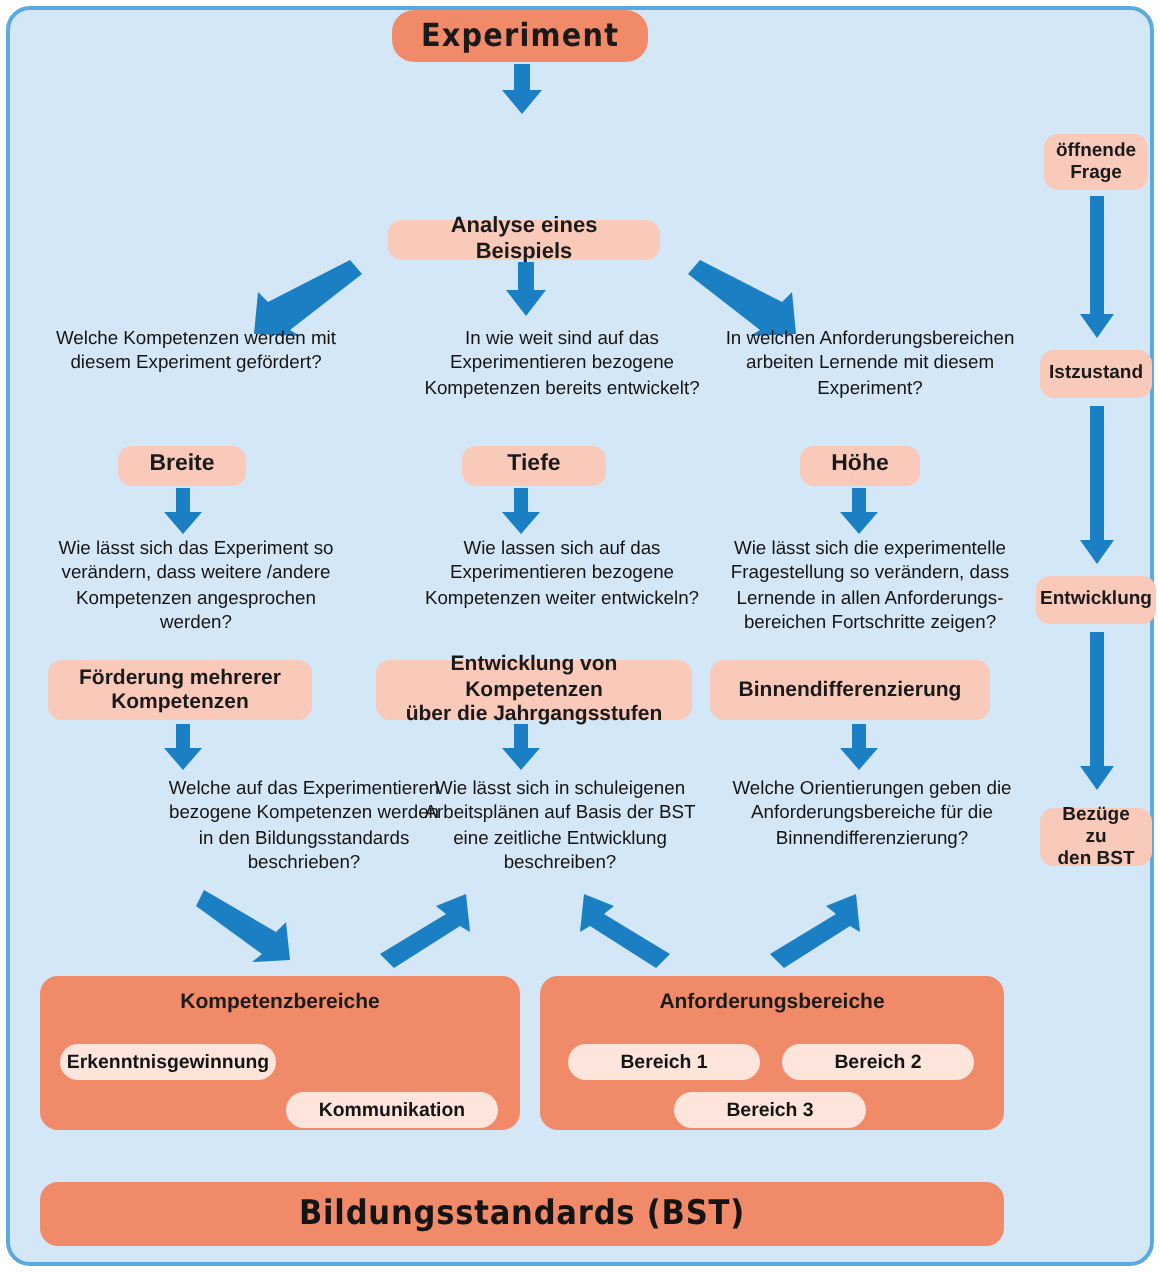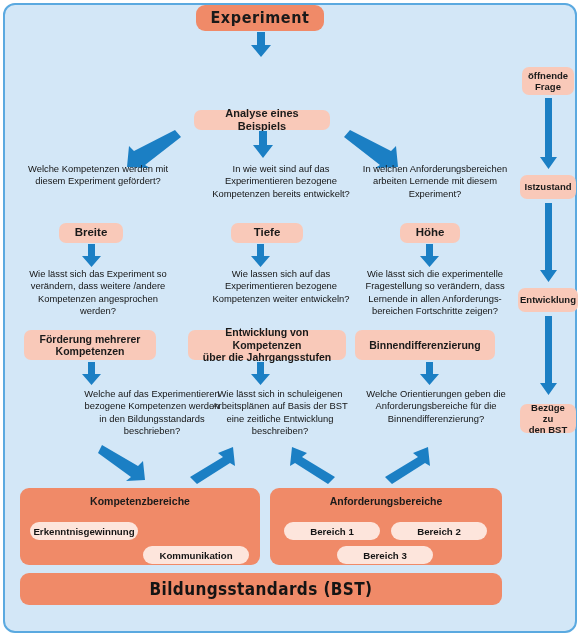--- a/index.html
+++ b/index.html
@@ -105,21 +105,21 @@
     color:#141414;
     letter-spacing:0.4px;
   }
 </style>
 </head>
 <body>
 
 <div id="canvas">
   <div class="frame"></div>
 
-  <div class="node title-node" style="left:196px;top:5px;width:128px;height:26px;font-size:16px;">
+  <div class="node title-node" style="left:196px;top:5px;width:128px;height:26px;font-size:16px;border-radius:11px;">
     <span>Experiment</span>
   </div>
 
   <div class="arrow" style="left:250px;top:32px;">
     <svg width="22" height="26" viewBox="0 0 22 26">
       <path d="M7,0 L15,0 L15,13 L21,13 L11,25 L1,13 L7,13 Z" fill="#1b7fc4"></path>
     </svg>
   </div>
 
 
@@ -310,16 +310,16 @@
   <div class="chip" style="left:284px;top:522px;width:96px;">
     <span>Bereich 1</span>
   </div>
   <div class="chip" style="left:391px;top:522px;width:96px;">
     <span>Bereich 2</span>
   </div>
   <div class="chip" style="left:337px;top:546px;width:96px;">
     <span>Bereich 3</span>
   </div>
 
-  <div class="bst" style="left:20px;top:573px;width:482px;height:32px;">
+  <div class="bst" style="left:20px;top:591px;width:482px;height:32px;">
     <span>Bildungsstandards (BST)</span>
   </div>
 </div>
 
 </body></html>

